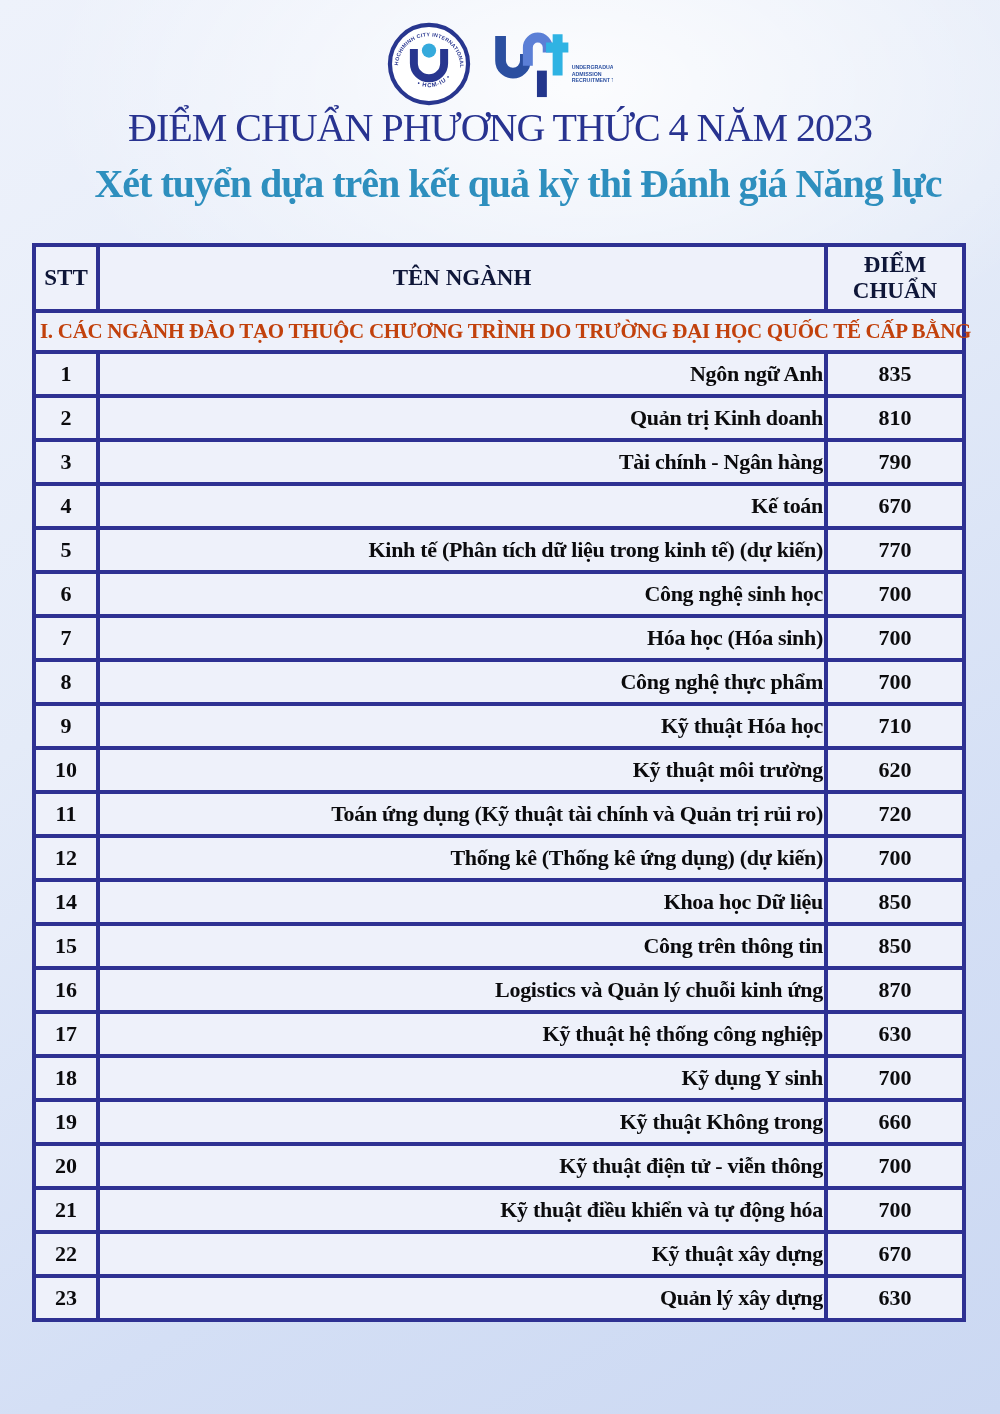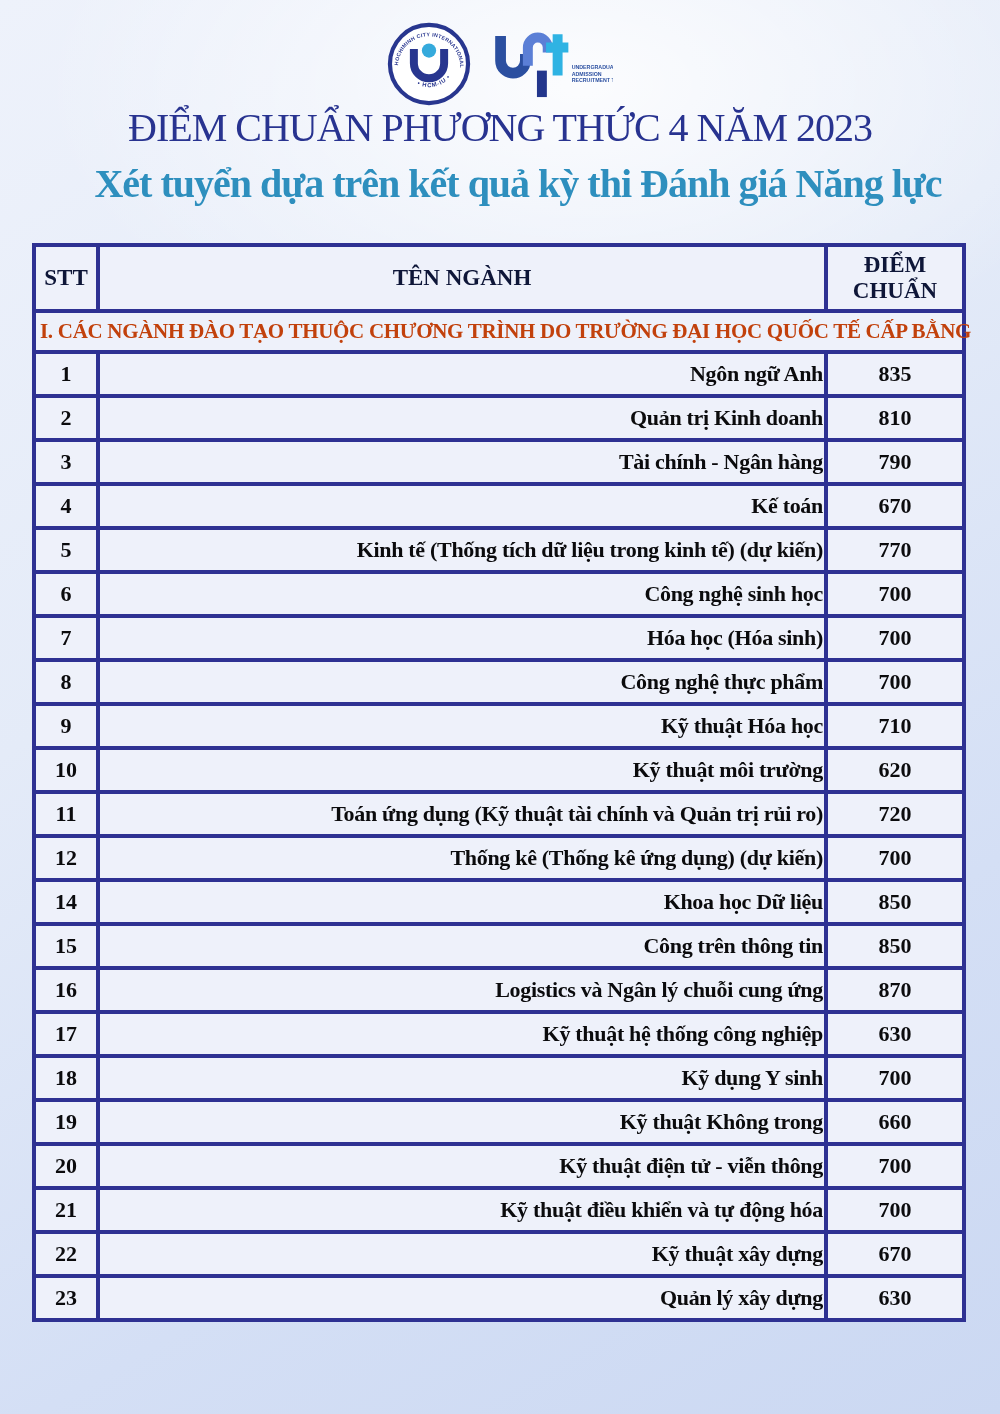--- a/index.html
+++ b/index.html
@@ -140,21 +140,21 @@
   </tr>
 
   <tr class="data-row">
     <td class="stt">4</td>
     <td class="name">Kế toán</td>
     <td class="score">670</td>
   </tr>
 
   <tr class="data-row">
     <td class="stt">5</td>
-    <td class="name">Kinh tế (Thống tích dữ liệu trong kinh tế) (dự kiến)</td>
+    <td class="name">Kinh tế (Phân tích dữ liệu trong kinh tế) (dự kiến)</td>
     <td class="score">770</td>
   </tr>
 
   <tr class="data-row">
     <td class="stt">6</td>
     <td class="name">Công nghệ sinh học</td>
     <td class="score">700</td>
   </tr>
 
   <tr class="data-row">
@@ -201,21 +201,21 @@
   </tr>
 
   <tr class="data-row">
     <td class="stt">15</td>
     <td class="name">Công trên thông tin</td>
     <td class="score">850</td>
   </tr>
 
   <tr class="data-row">
     <td class="stt">16</td>
-    <td class="name">Logistics và Ngân lý chuỗi cung ứng</td>
+    <td class="name">Logistics và Quản lý chuỗi kinh ứng</td>
     <td class="score">870</td>
   </tr>
 
   <tr class="data-row">
     <td class="stt">17</td>
     <td class="name">Kỹ thuật hệ thống công nghiệp</td>
     <td class="score">630</td>
   </tr>
 
   <tr class="data-row">

